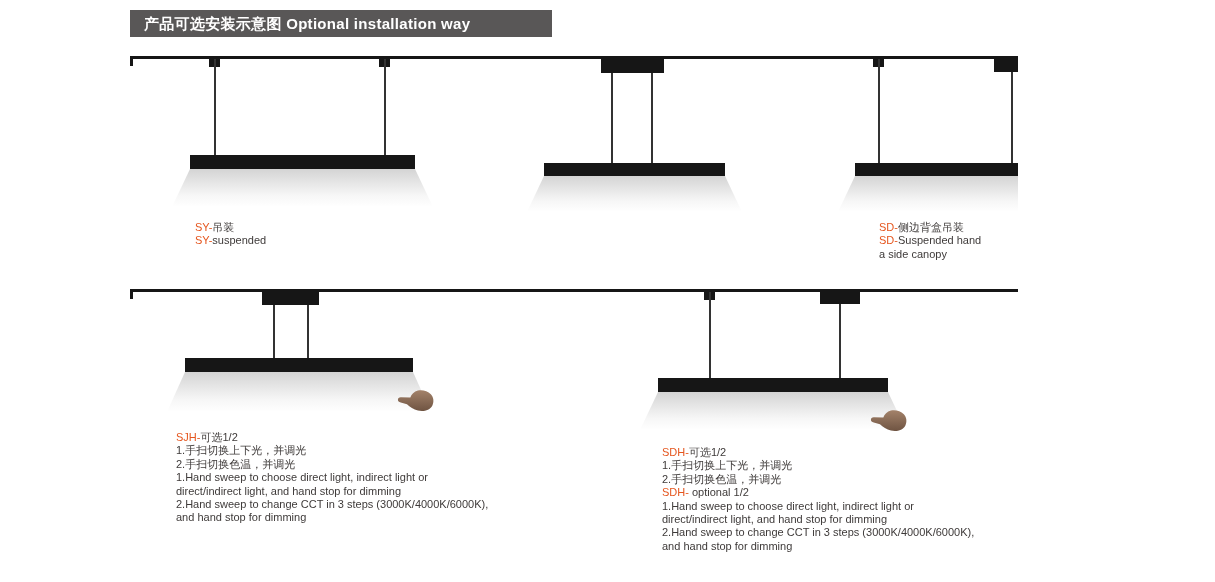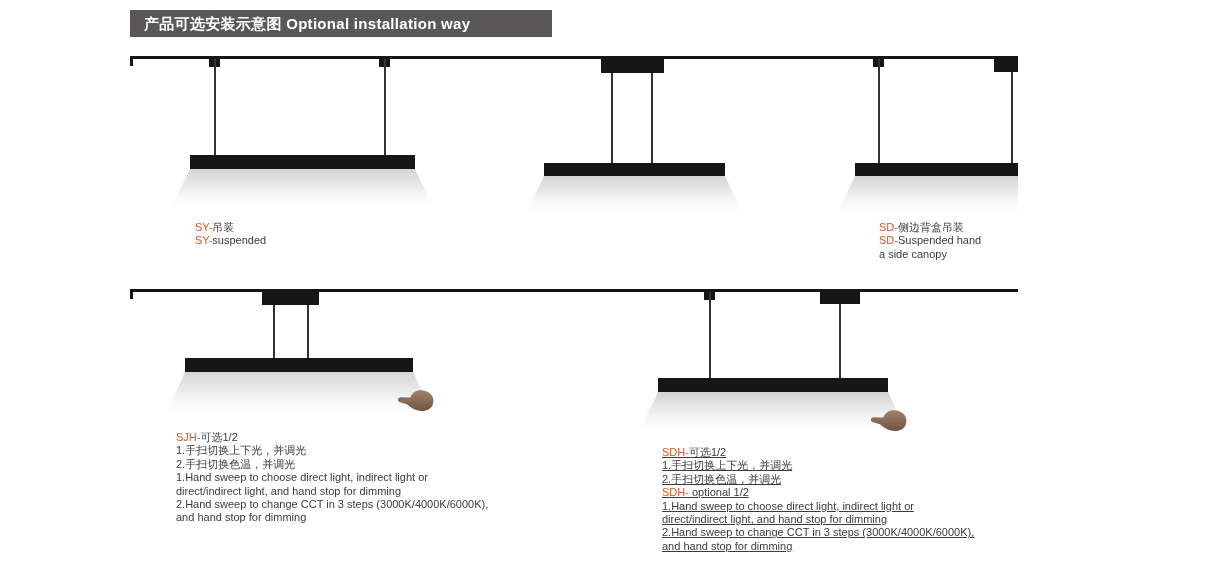--- a/index.html
+++ b/index.html
@@ -108,21 +108,21 @@
     <svg width="42" height="28" viewBox="0 0 44 28">
       <defs>
         <linearGradient id="hg2" x1="0" y1="0" x2="0" y2="1">
           <stop offset="0" stop-color="#a3826a"></stop>
             <stop offset="1" stop-color="#6f5442"></stop>
         </linearGradient>
       </defs>
       <path d="M2 14 C2 12 3 11 5 11 L15 11.5 C16 8 19 5 23 4 C28 3 33 4.5 36.5 8 C39.5 11 40 16 38 20 C35.5 24.5 29 26.5 23 25 C18.5 24 14.5 21.5 11.5 18.5 L5 16.5 C3 16 2 15.2 2 14 Z" fill="url(#hg2)"></path>
     </svg>
   </div>
-  <div class="label" style="left:662px; top:446px;text-decoration:underline;">
+  <div class="label" style="left:662px; top:446px;">
     <div><span class="code">SDH-</span><span>可选1/2</span></div>
     <div>1.手扫切换上下光，并调光</div>
     <div>2.手扫切换色温，并调光</div>
     <div><span class="code">SDH-</span><span> optional 1/2</span></div>
     <div>1.Hand sweep to choose direct light, indirect light or</div>
     <div>direct/indirect light, and hand stop for dimming</div>
     <div>2.Hand sweep to change CCT in 3 steps (3000K/4000K/6000K),</div>
     <div>and hand stop for dimming</div>
   </div>
 

